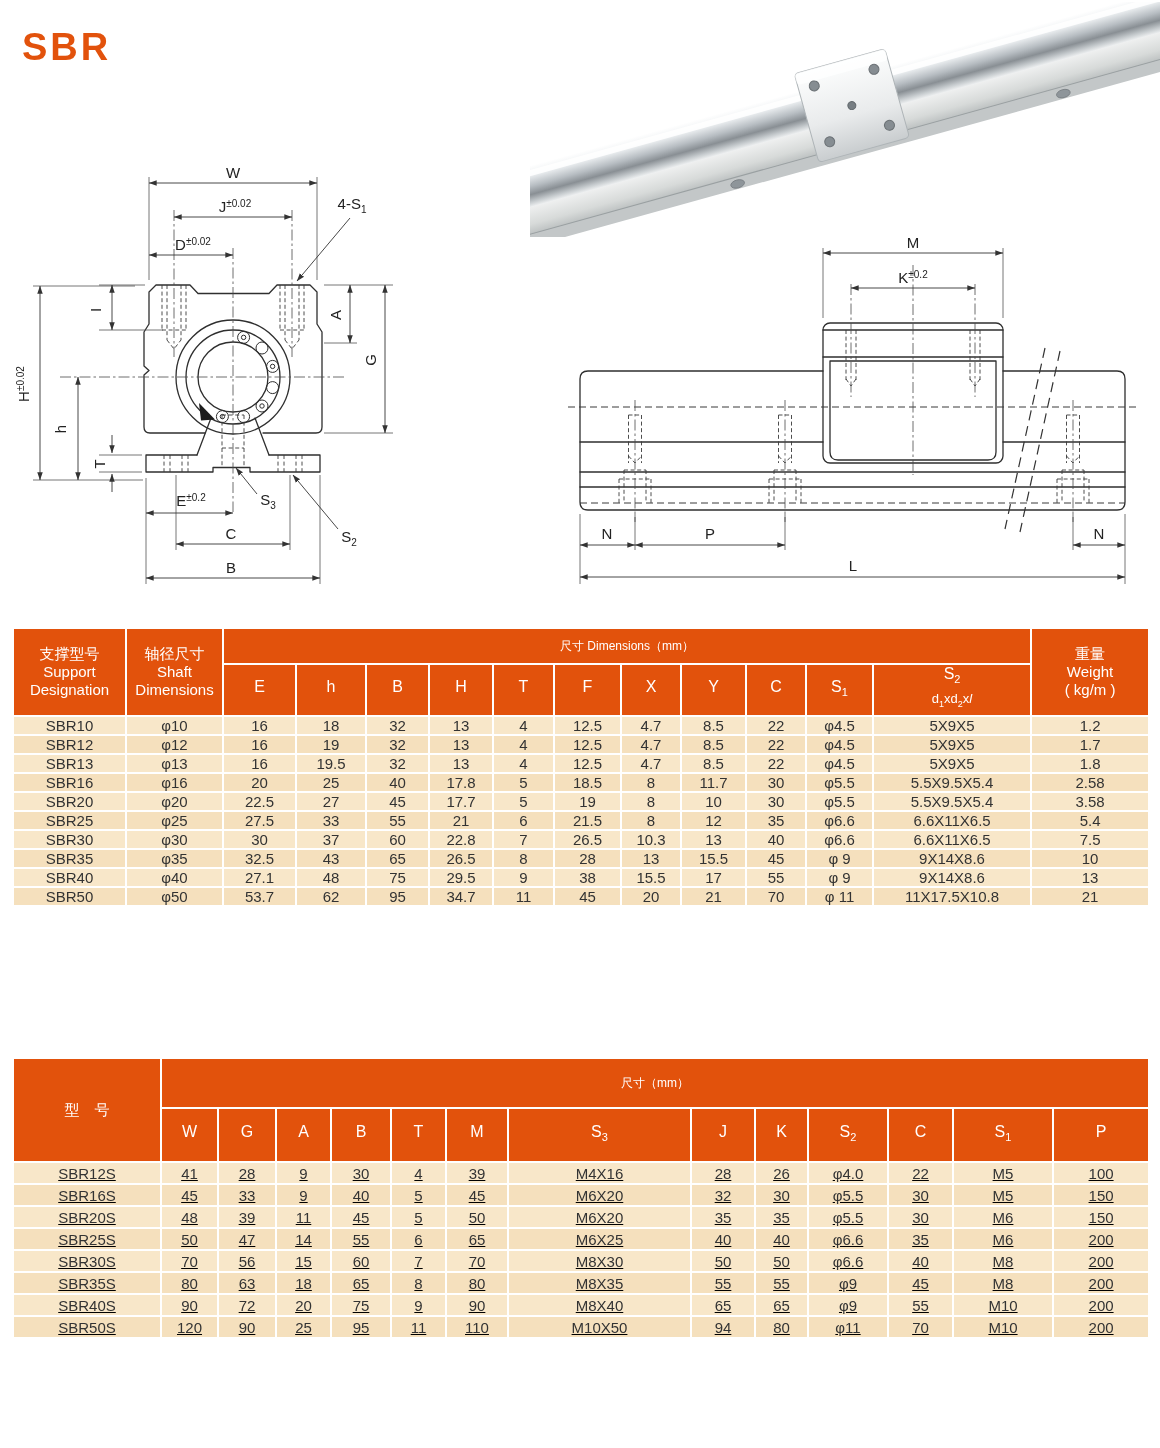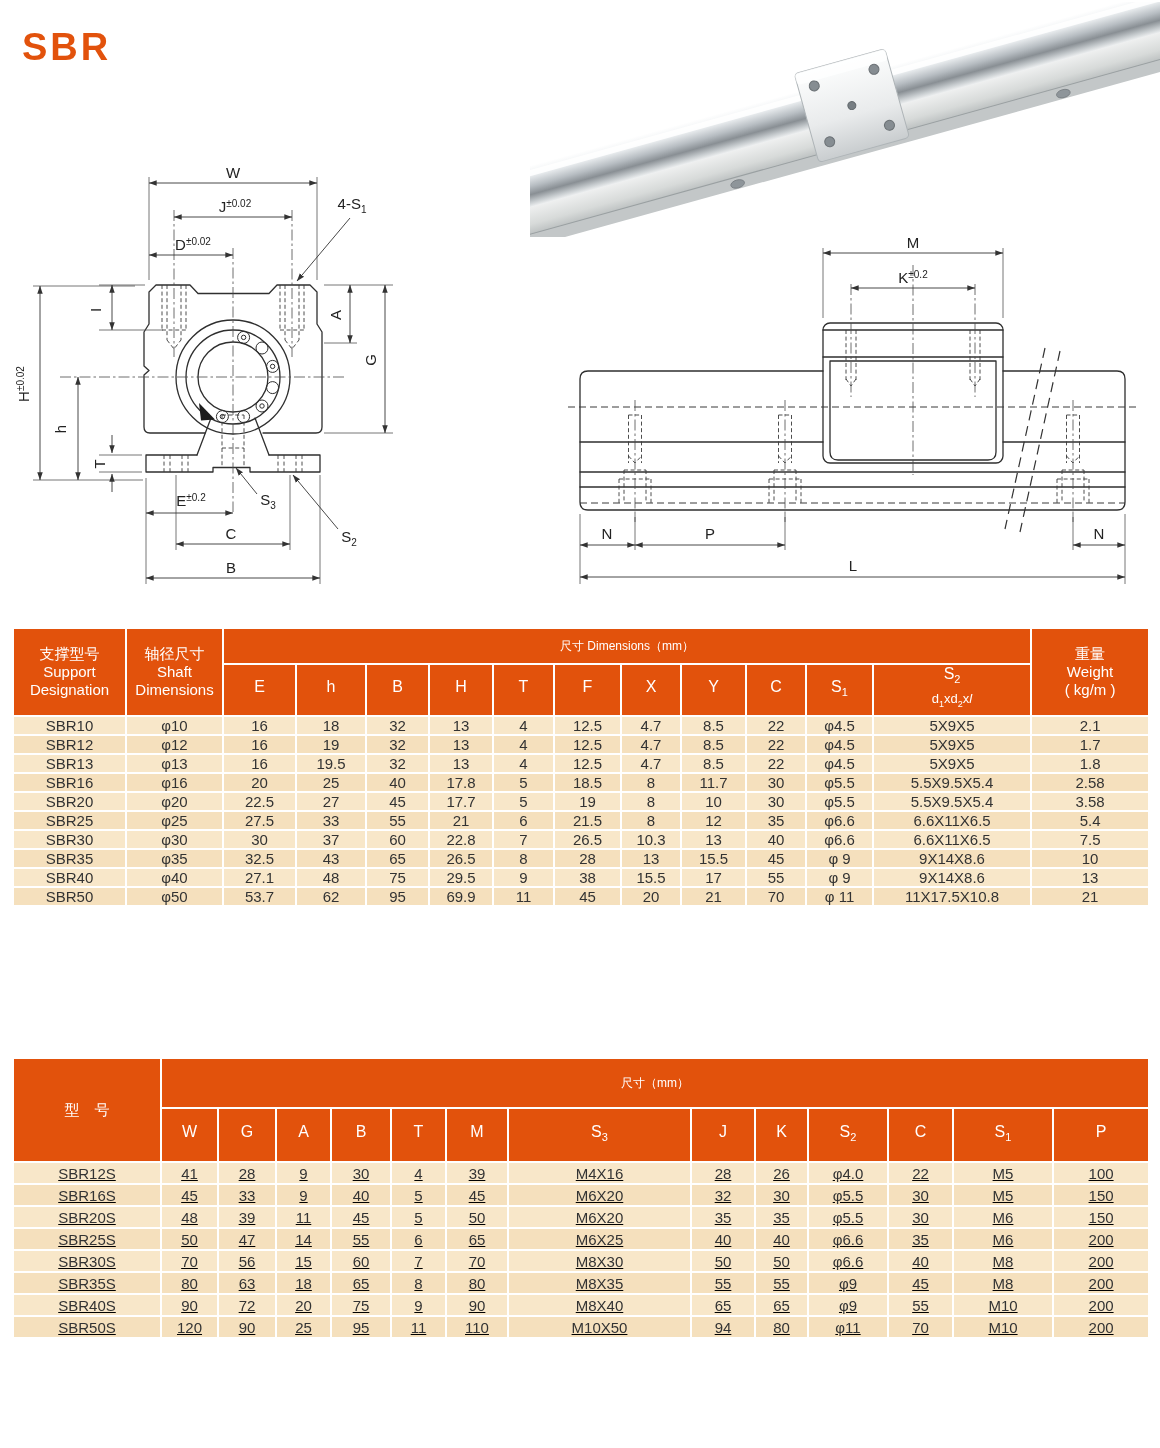--- a/index.html
+++ b/index.html
@@ -305,21 +305,21 @@
         <td>18</td>
         <td>32</td>
         <td>13</td>
         <td>4</td>
         <td>12.5</td>
         <td>4.7</td>
         <td>8.5</td>
         <td>22</td>
         <td>φ4.5</td>
         <td>5X9X5</td>
-        <td>2.1</td>
+        <td>1.2</td>
       </tr>
       <tr>
         <td>SBR12</td>
         <td>φ12</td>
         <td>16</td>
         <td>19</td>
         <td>32</td>
         <td>13</td>
         <td>4</td>
         <td>12.5</td>
@@ -441,21 +441,21 @@
         <td>φ 9</td>
         <td>9X14X8.6</td>
         <td>13</td>
       </tr>
       <tr>
         <td>SBR50</td>
         <td>φ50</td>
         <td>53.7</td>
         <td>62</td>
         <td>95</td>
-        <td>69.9</td>
+        <td>34.7</td>
         <td>11</td>
         <td>45</td>
         <td>20</td>
         <td>21</td>
         <td>70</td>
         <td>φ 11</td>
         <td>11X17.5X10.8</td>
         <td>21</td>
       </tr>
     </tbody>

